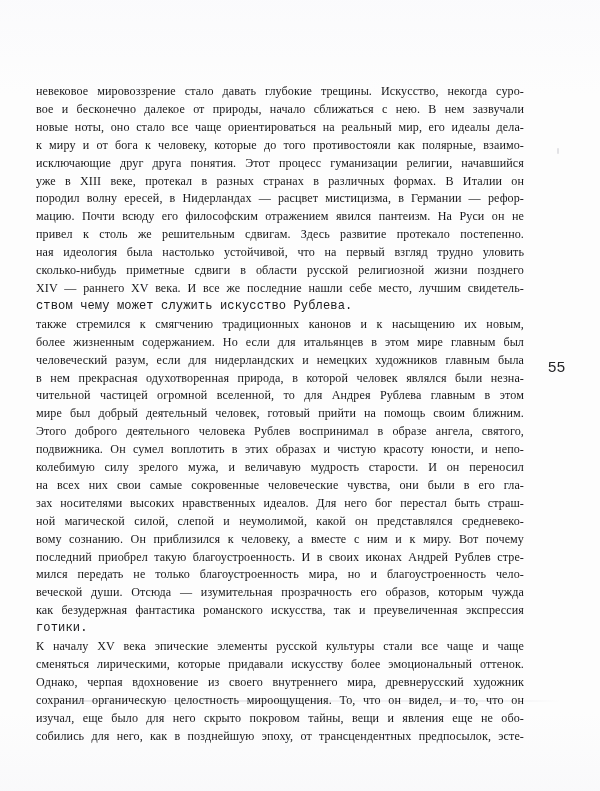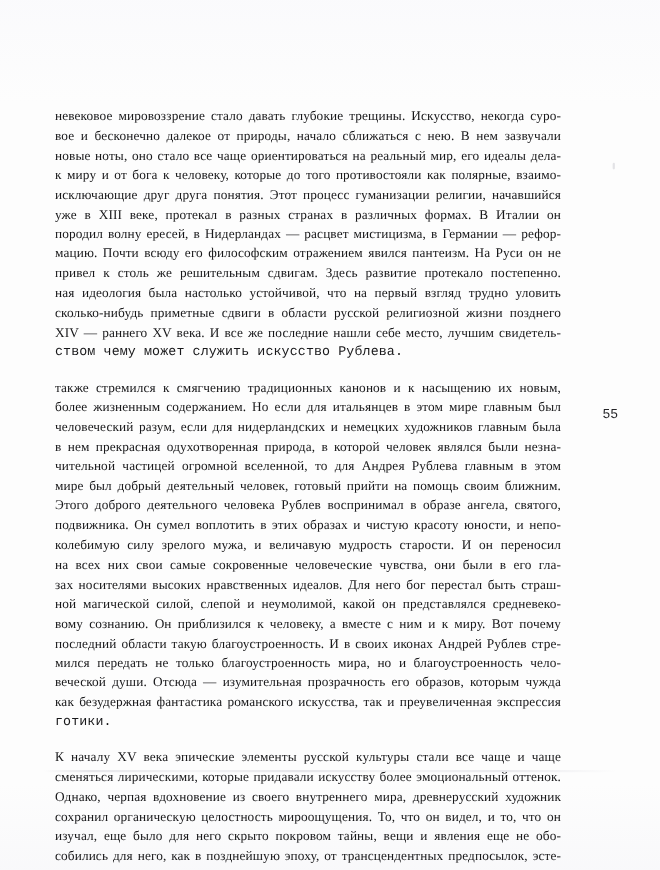--- a/index.html
+++ b/index.html
@@ -61,21 +61,21 @@
   }
 
   .text-block {
     position: absolute;
     left: 36px;
     top: 83px;
     width: 488px;
   }
 
   .para {
-    margin: 14px;
+    margin: 0;
     text-align: justify;
     text-justify: inter-word;
     color: #18181a;
     font-size: 12.1px;
     line-height: 17.9px;
     letter-spacing: 0.1px;
     text-indent: 0;
     -webkit-font-smoothing: none;
   }
 
@@ -87,22 +87,22 @@
     white-space: nowrap;
   }
   .line.last {
     text-align-last: left;
     font-family: Liberation Mono, monospace;
   }
 
   .page-number {
     position: absolute;
     left: 548px;
-    top: 369px;
-    font-size: 12px;
+    top: 358px;
+    font-size: 15px;
     color: #242427;
     letter-spacing: 0.4px;
     font-family: "Liberation Sans", "DejaVu Sans", sans-serif;
   }
 </style>
 </head>
 <body>
 
 <div class="page-scan"></div>
 <div class="paper-noise"></div>
@@ -132,21 +132,21 @@
       <span class="line">в нем прекрасная одухотворенная природа, в которой человек являлся были незна-</span>
       <span class="line">чительной частицей огромной вселенной, то для Андрея Рублева главным в этом</span>
       <span class="line">мире был добрый деятельный человек, готовый прийти на помощь своим ближним.</span>
       <span class="line">Этого доброго деятельного человека Рублев воспринимал в образе ангела, святого,</span>
       <span class="line">подвижника. Он сумел воплотить в этих образах и чистую красоту юности, и непо-</span>
       <span class="line">колебимую силу зрелого мужа, и величавую мудрость старости. И он переносил</span>
       <span class="line">на всех них свои самые сокровенные человеческие чувства, они были в его гла-</span>
       <span class="line">зах носителями высоких нравственных идеалов. Для него бог перестал быть страш-</span>
       <span class="line">ной магической силой, слепой и неумолимой, какой он представлялся средневеко-</span>
       <span class="line">вому сознанию. Он приблизился к человеку, а вместе с ним и к миру. Вот почему</span>
-      <span class="line">последний области такую благоустроенность. И в своих иконах Андрей Рублев стре-</span>
+      <span class="line">последний приобрел такую благоустроенность. И в своих иконах Андрей Рублев стре-</span>
       <span class="line">мился передать не только благоустроенность мира, но и благоустроенность чело-</span>
       <span class="line">веческой души. Отсюда — изумительная прозрачность его образов, которым чужда</span>
       <span class="line">как безудержная фантастика романского искусства, так и преувеличенная экспрессия</span>
       <span class="line last">готики.</span>
     </p>
     <p class="para">
       <span class="line">К началу XV века эпические элементы русской культуры стали все чаще и чаще</span>
       <span class="line">сменяться лирическими, которые придавали искусству более эмоциональный оттенок.</span>
       <span class="line">Однако, черпая вдохновение из своего внутреннего мира, древнерусский художник</span>
       <span class="line">сохранил органическую целостность мироощущения. То, что он видел, и то, что он</span>

